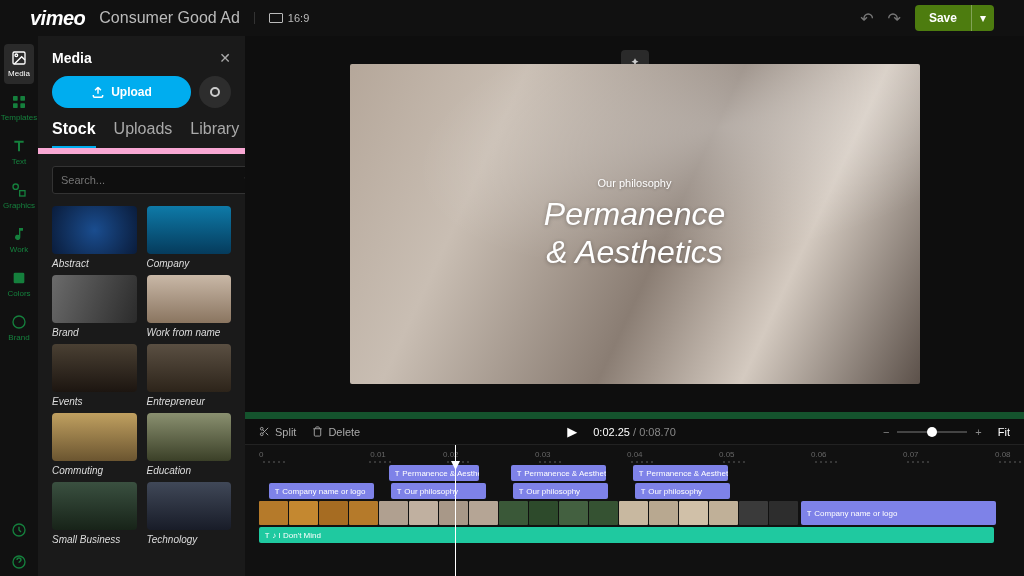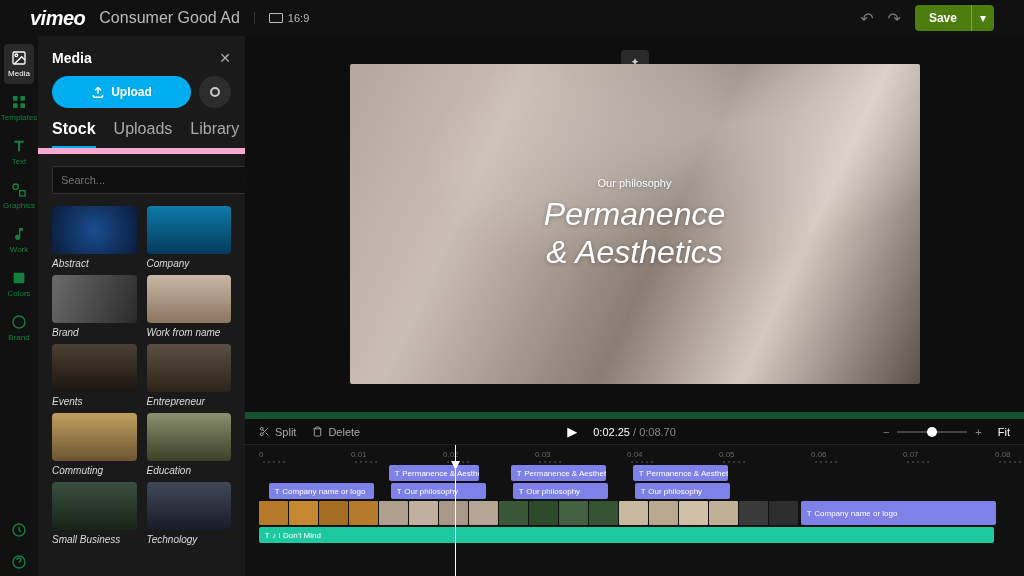--- a/index.html
+++ b/index.html
@@ -291,21 +291,21 @@
 
     <div class="timeline">
       <div class="ruler" id="ruler">
           <div class="rtick" style="left: 14px;"><span>0</span><span class="dots">
               <span class="pd"></span>
               <span class="pd"></span>
               <span class="pd"></span>
               <span class="pd"></span>
               <span class="pd"></span>
             </span></div>
-          <div class="rtick" style="left: 106px;"><span>0.01</span><span class="dots">
+          <div class="rtick" style="left: 120px; text-align: center;"><span>0.01</span><span class="dots">
               <span class="pd"></span>
               <span class="pd"></span>
               <span class="pd"></span>
               <span class="pd"></span>
               <span class="pd"></span>
             </span></div>
           <div class="rtick" style="left: 198px;"><span>0.02</span><span class="dots">
               <span class="pd"></span>
               <span class="pd"></span>
               <span class="pd"></span>

